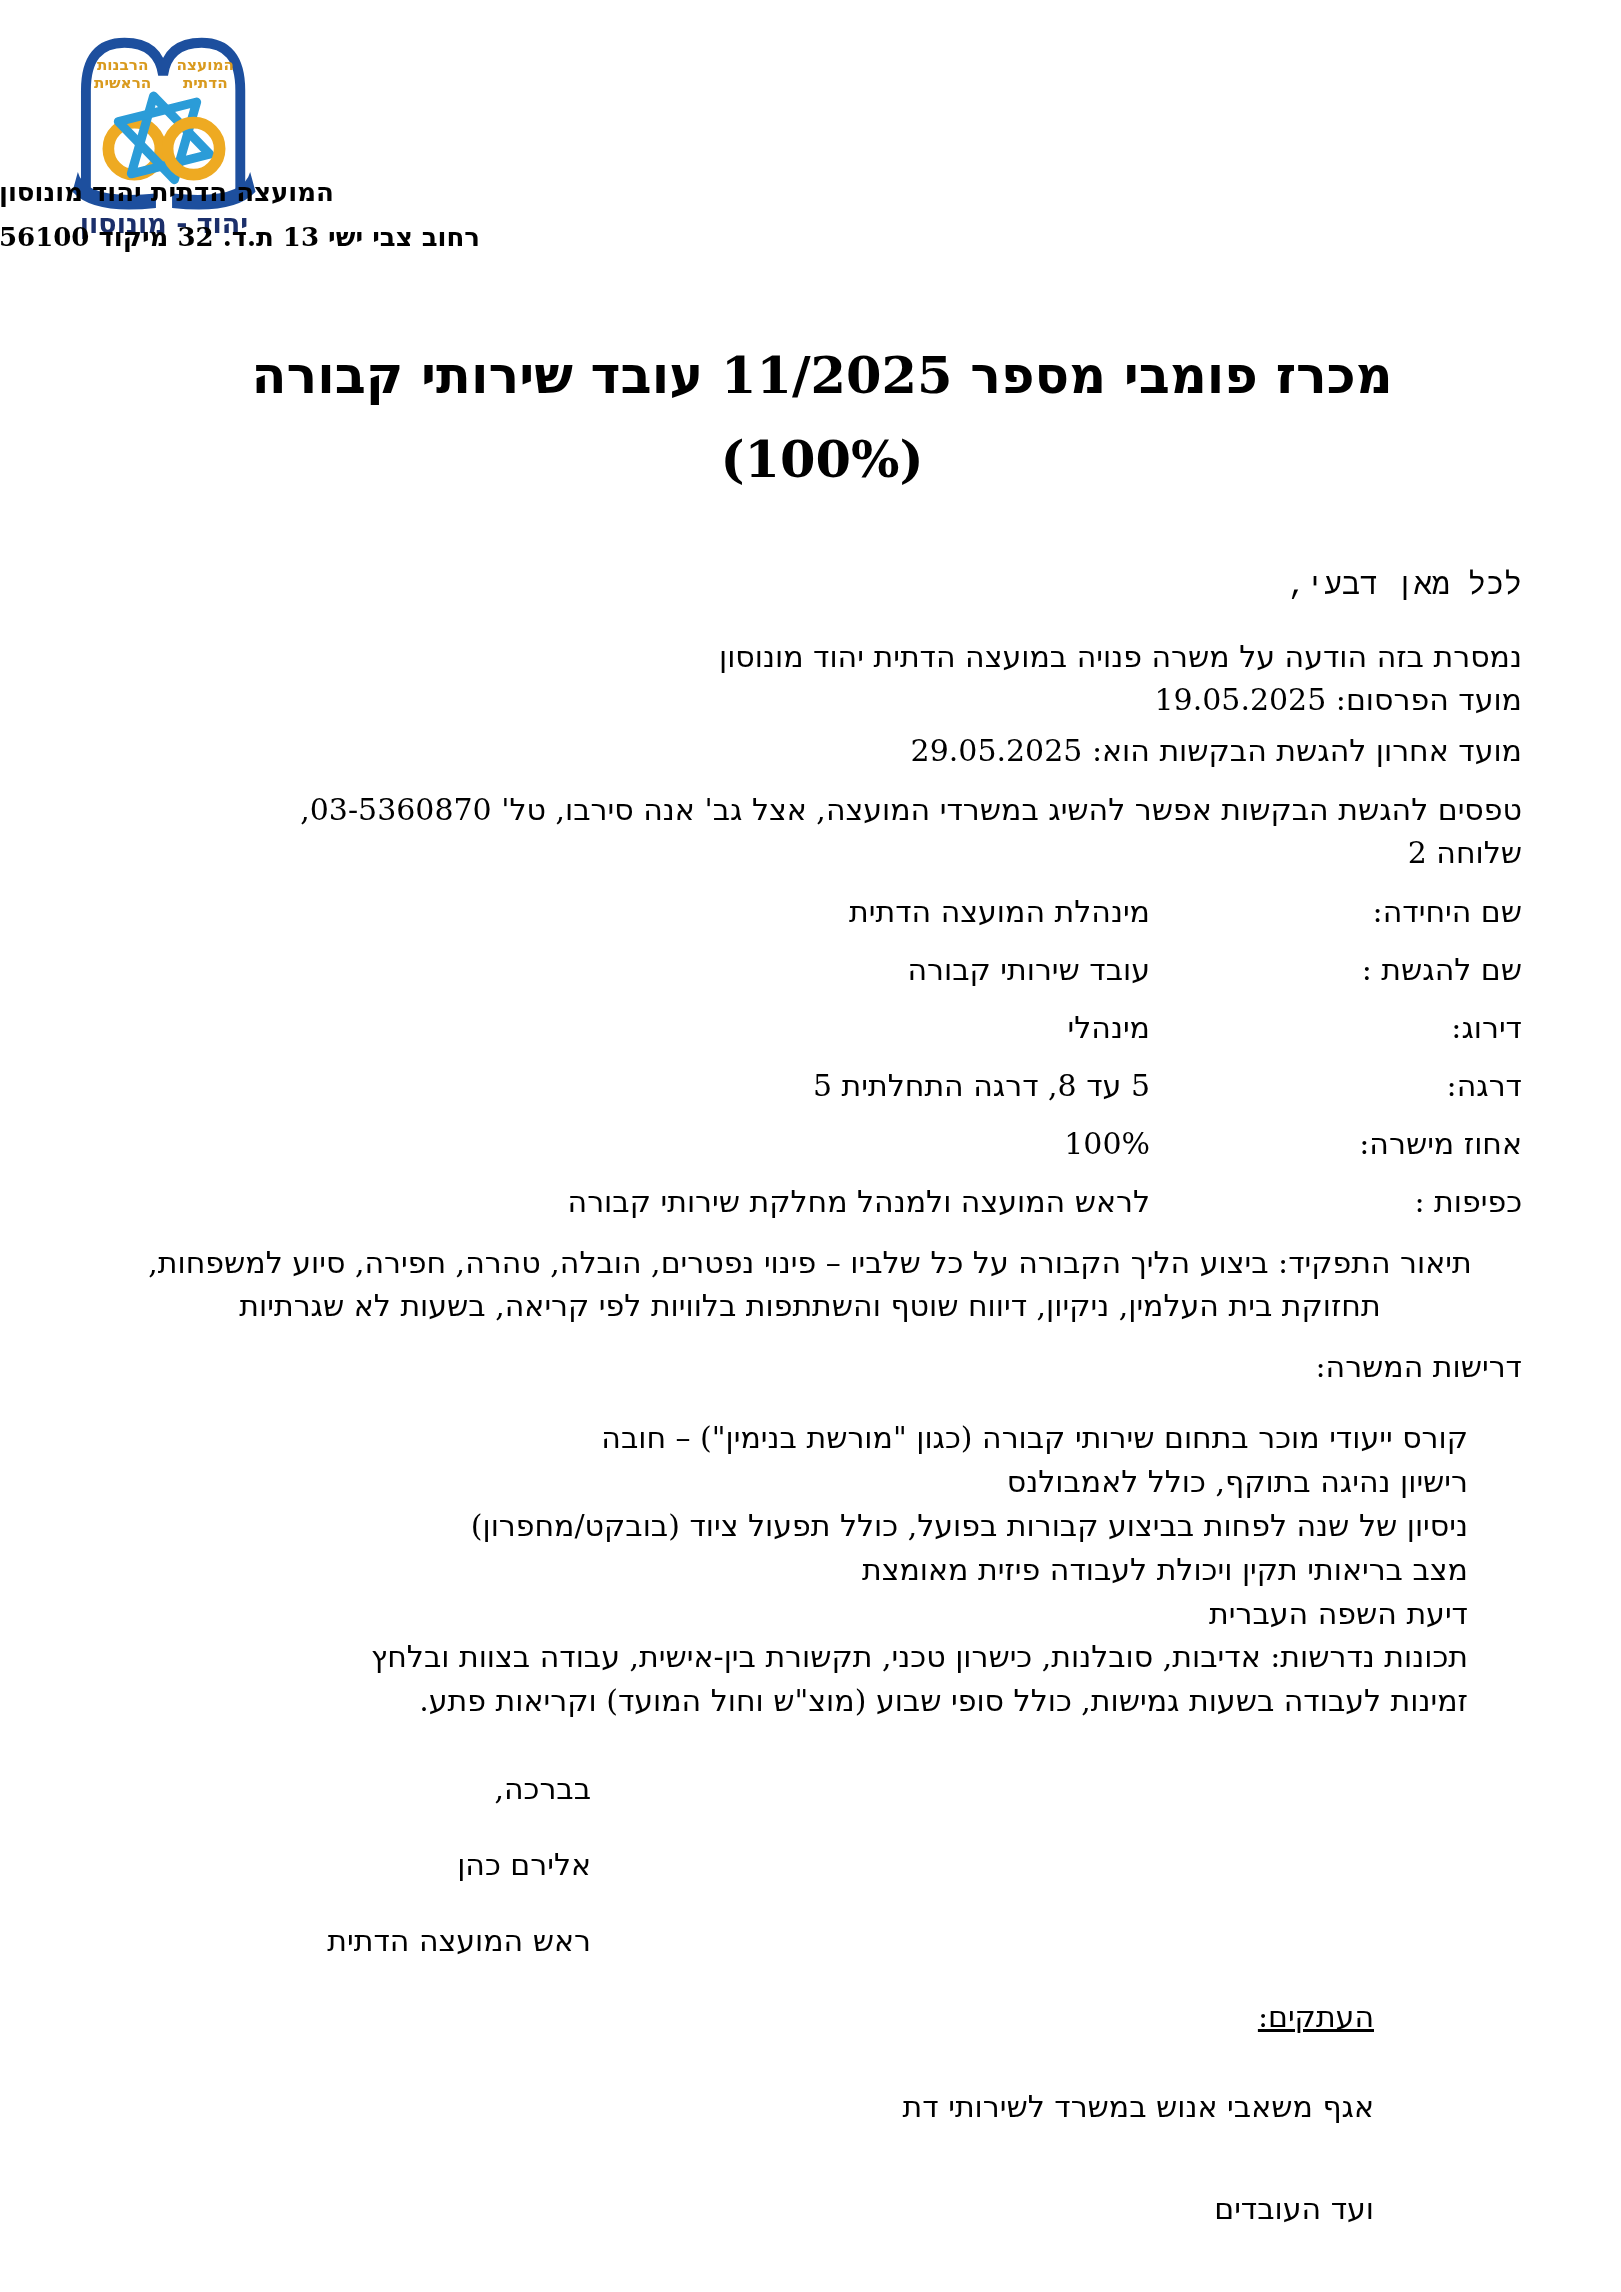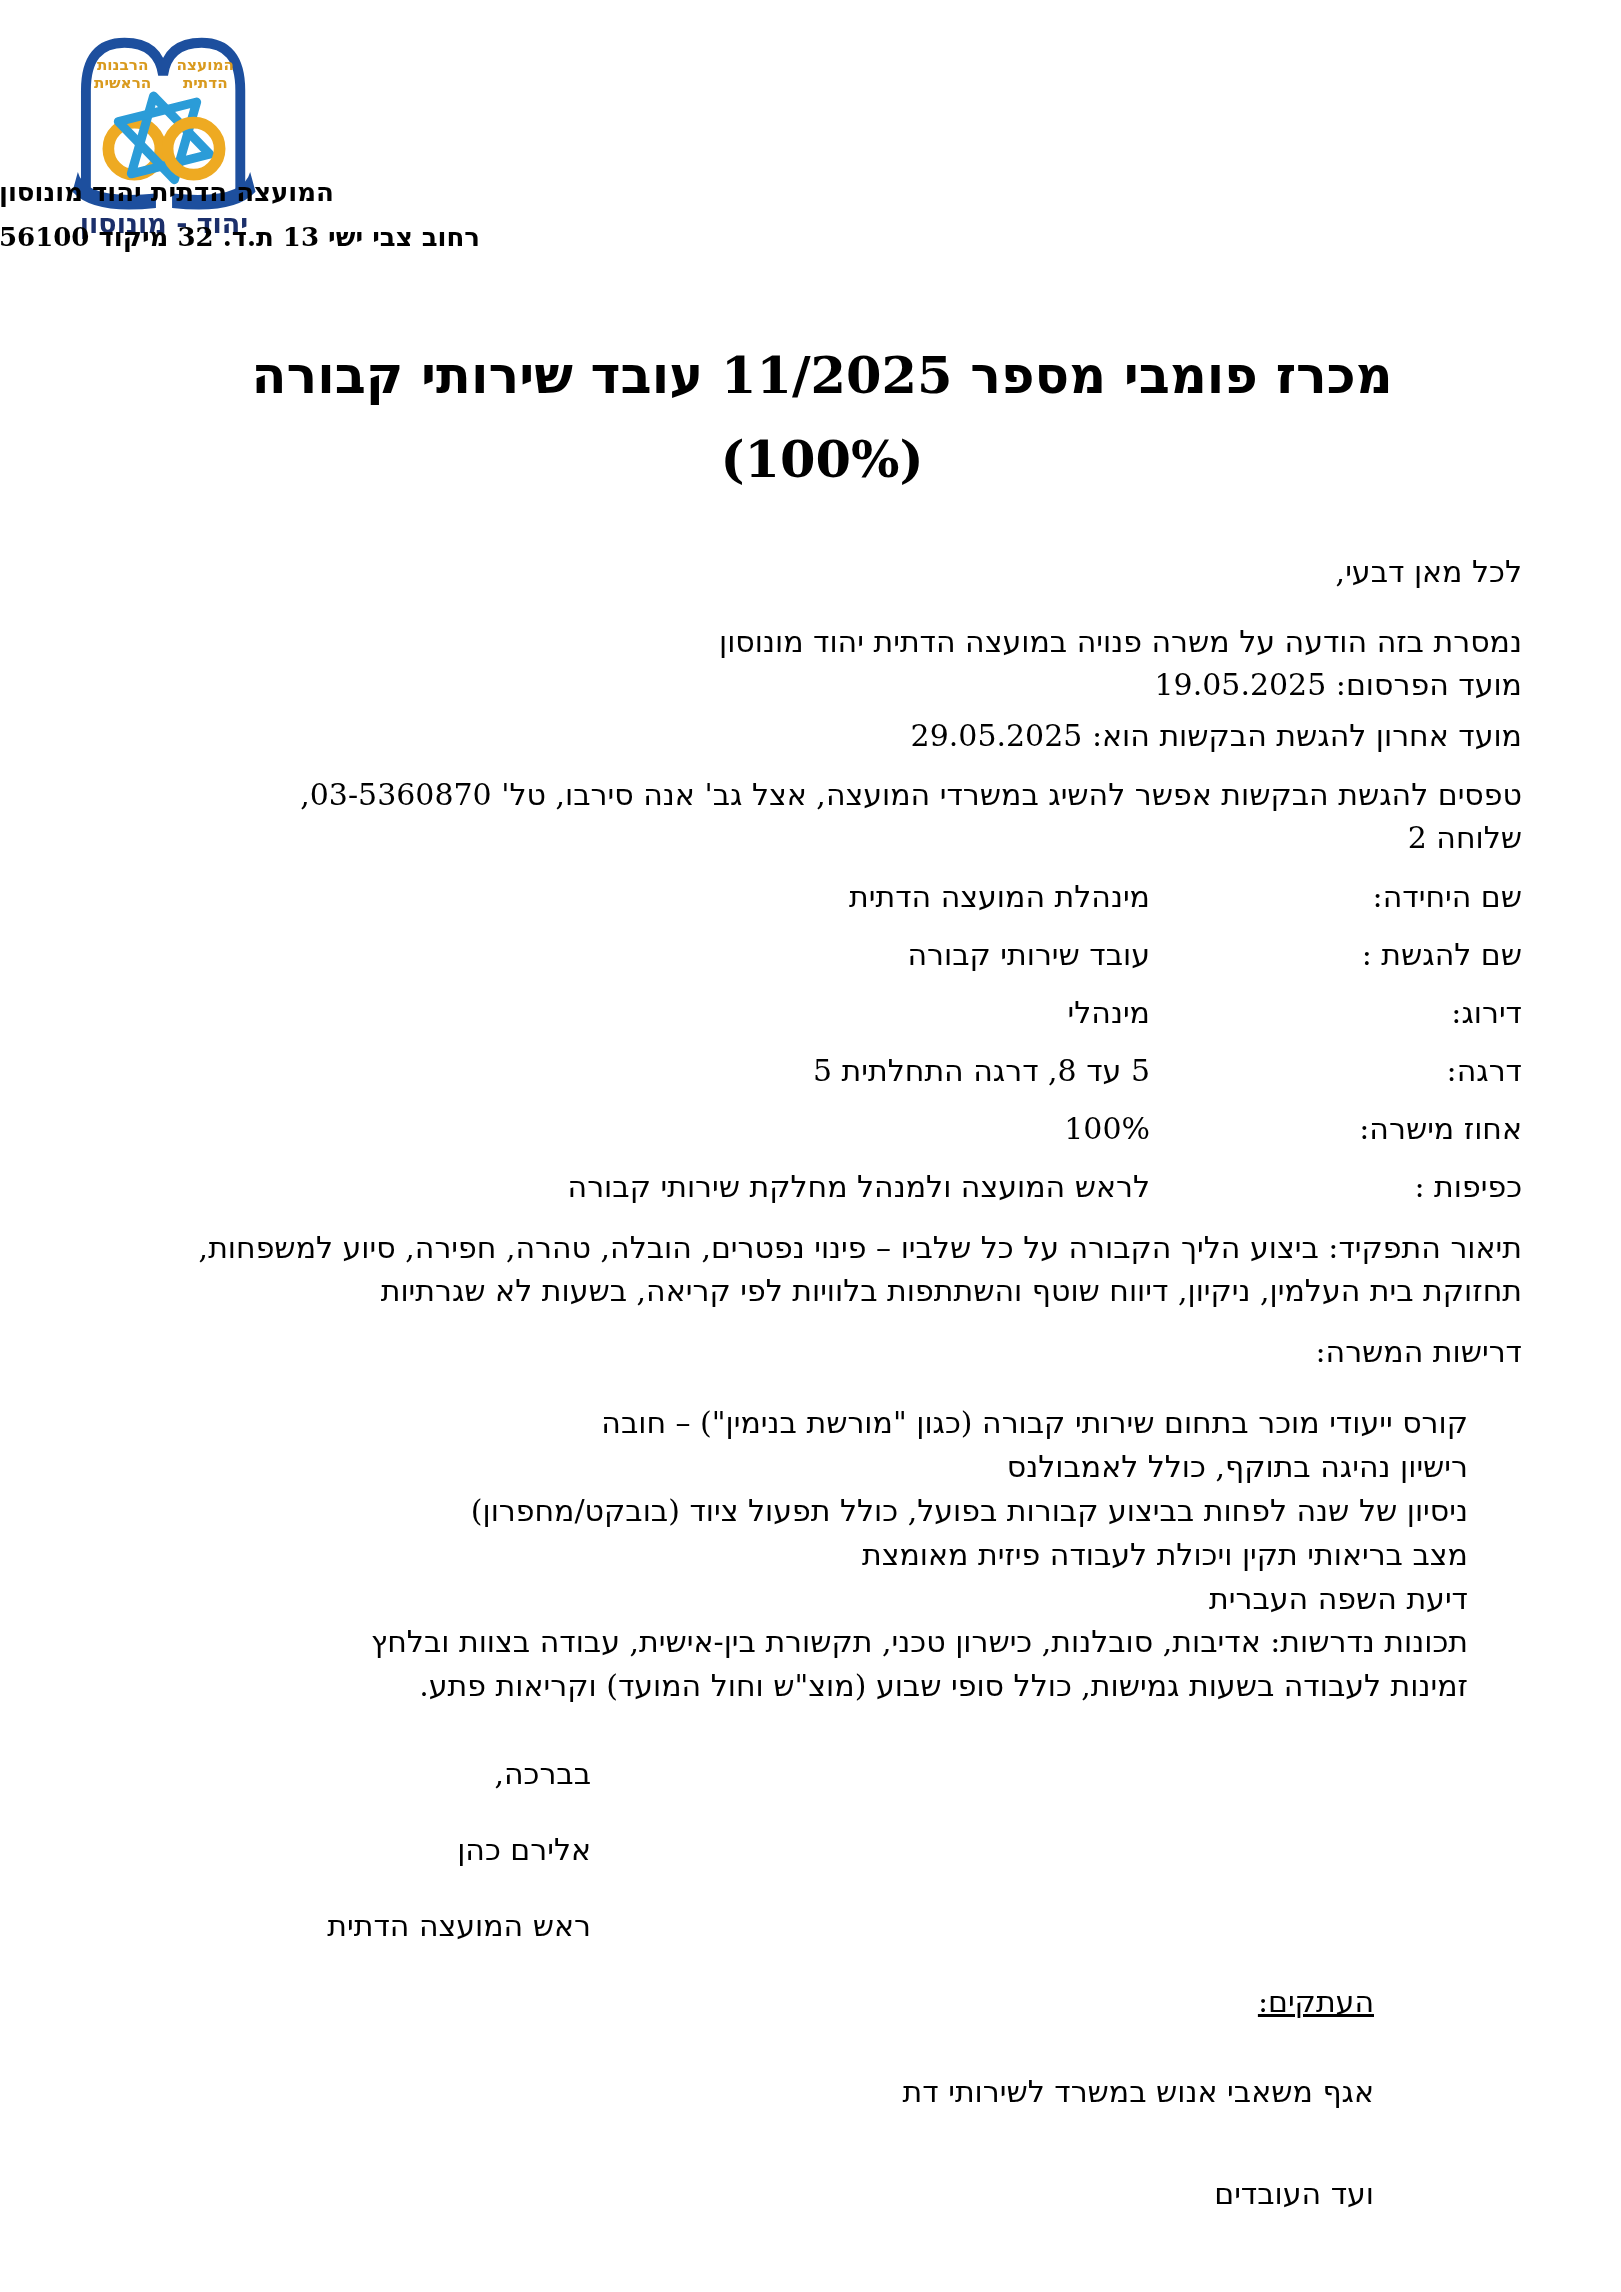--- a/index.html
+++ b/index.html
@@ -52,36 +52,37 @@
   
   .content {
     position: absolute;
     top: 546px;
     right: 99px;
     width: 1424px;
     font-size: 30px;
     line-height: 43px;
     text-align: right;
   }
-  .salutation   { margin-top: 4px; }
+  .salutation   { margin-top: 19px; font-family: Liberation Mono, monospace; }
   .announce     { margin-top: 27px; }
   .deadline     { margin-top: 8px; }
   .forms        { margin-top: 16px; }
 
   .fields { margin-top: 16px; }
   .field-row {
     display: grid;
     grid-template-columns: 372px 1fr;
     margin-bottom: 15px;
   }
   .field-label { }
   .field-value { }
 
   .job-desc {
     margin-top: 18px;
+    text-align: center;
   }
   .req-heading { margin-top: 18px; }
   .req-list {
     margin-top: 28px;
     margin-right: 54px;
     margin-left: 45px;
   }
   .req-line { margin-bottom: 0.9px; }
 
   .signature {

